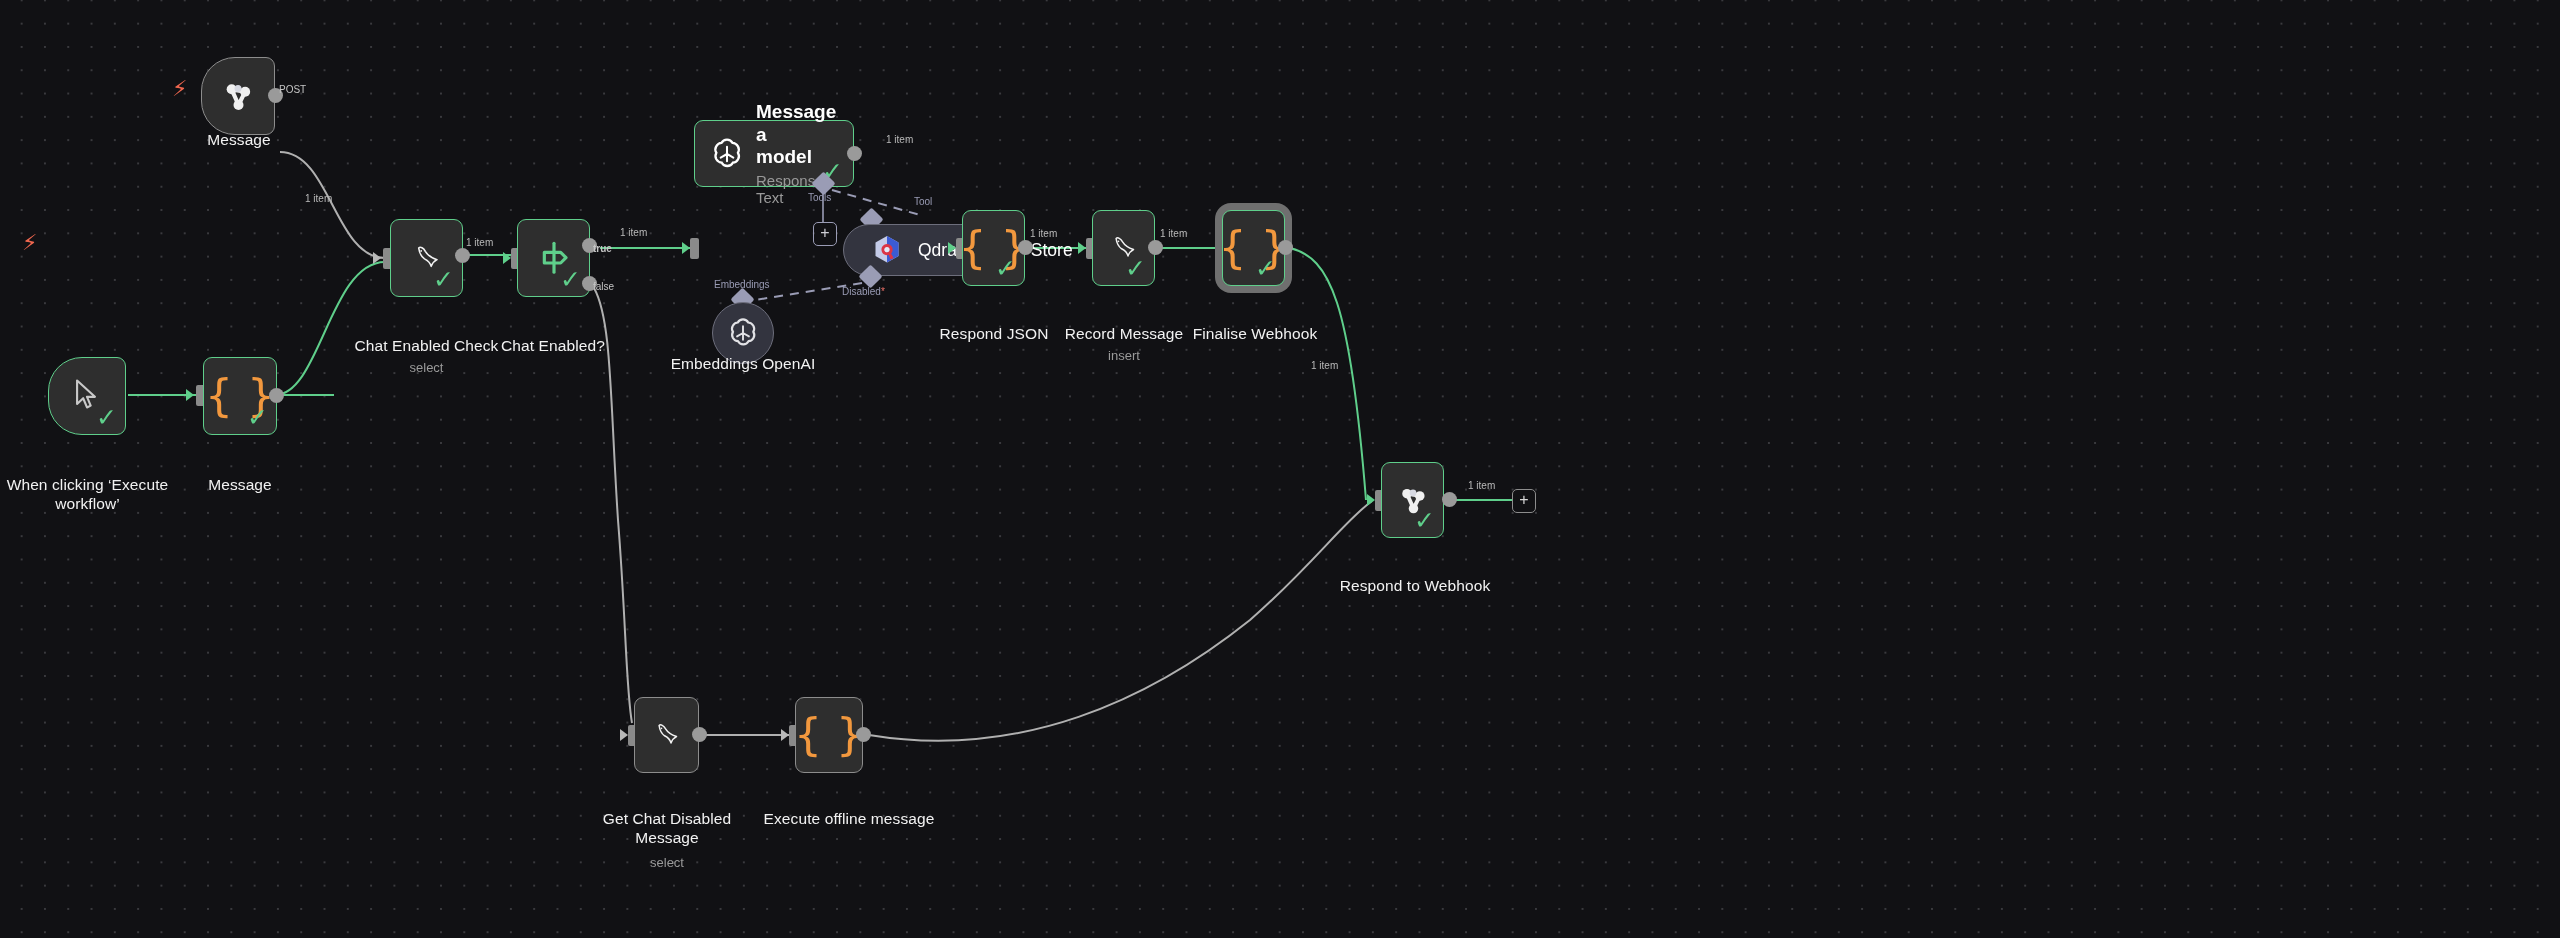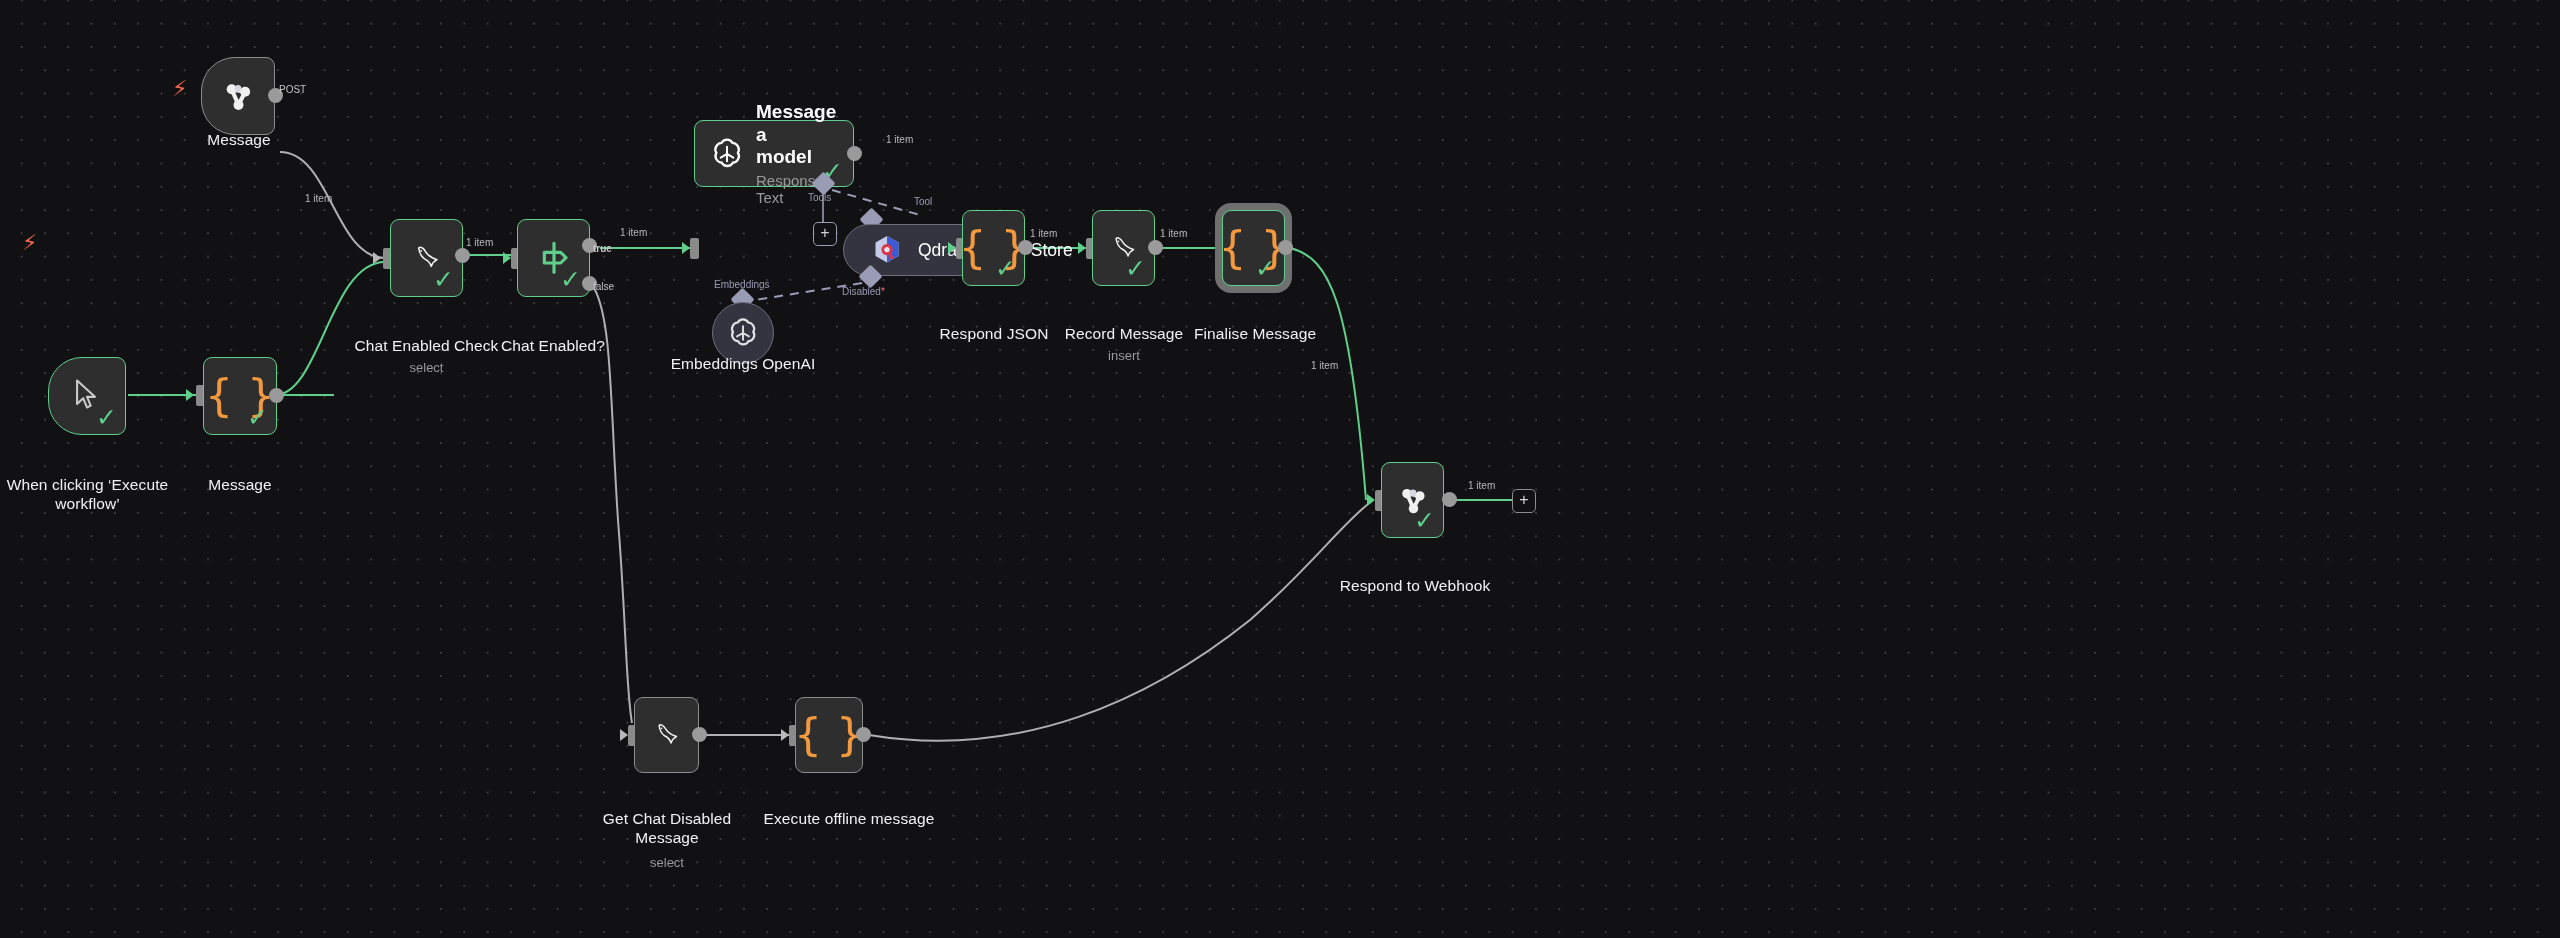--- a/index.html
+++ b/index.html
@@ -289,21 +289,21 @@
   </div>
 
   <div class="node">
     <div class="elabel" style="left:1160px;top:228px;">1 item</div>
     <div class="inport" style="left:1216px;top:238px;"></div>
     <div class="box ok selected" style="left:1222px;top:210px;width:63px;height:76px;">
       <span class="brace">{&nbsp;}</span>
       <span class="checkmark">✓</span>
     </div>
     <div class="dot" style="left:1278px;top:240px;"></div>
-    <div class="nlabel" style="left:1185px;top:325px;width:140px;">Finalise Message</div>
+    <div class="nlabel" style="left:1185px;top:325px;width:140px;">Finalise Webhook</div>
   </div>
 
   <div class="node">
     <div class="elabel" style="left:1311px;top:360px;">1 item</div>
     <div class="inport" style="left:1375px;top:490px;"></div>
     <div class="arrowhead g" style="left:1367px;top:494px;"></div>
     <div class="box ok" style="left:1381px;top:462px;width:63px;height:76px;">
       <svg class="ic" width="38" height="38" viewBox="0 0 24 24">
         <g fill="#f0f0f0">
           <circle cx="8.2" cy="8.0" r="3.0"></circle>

